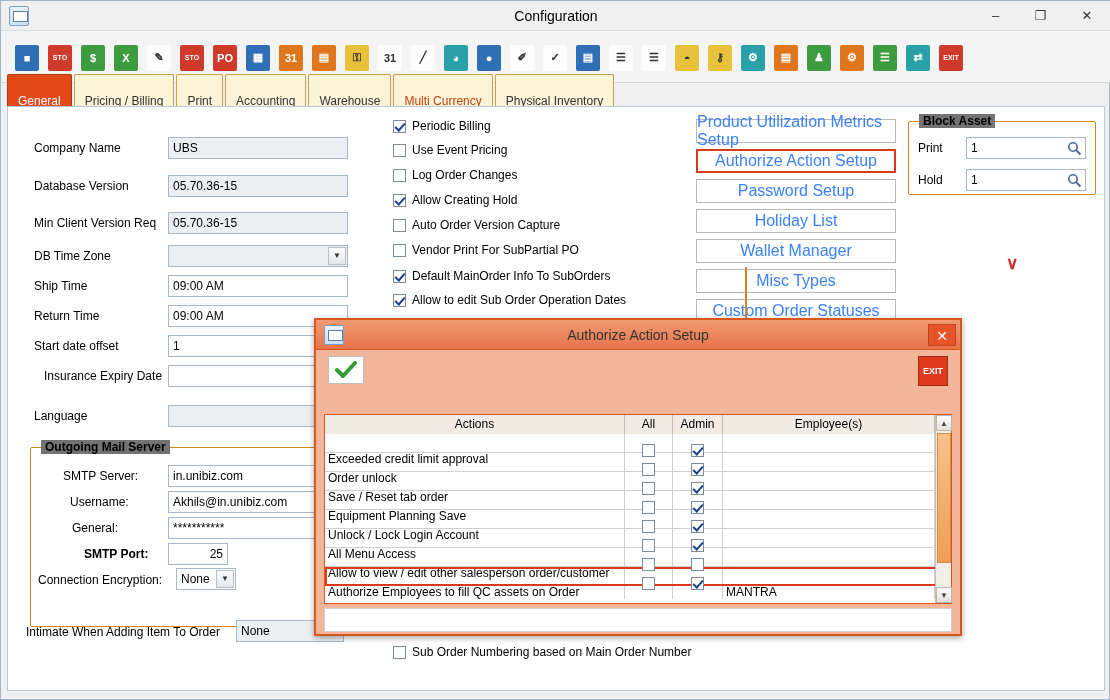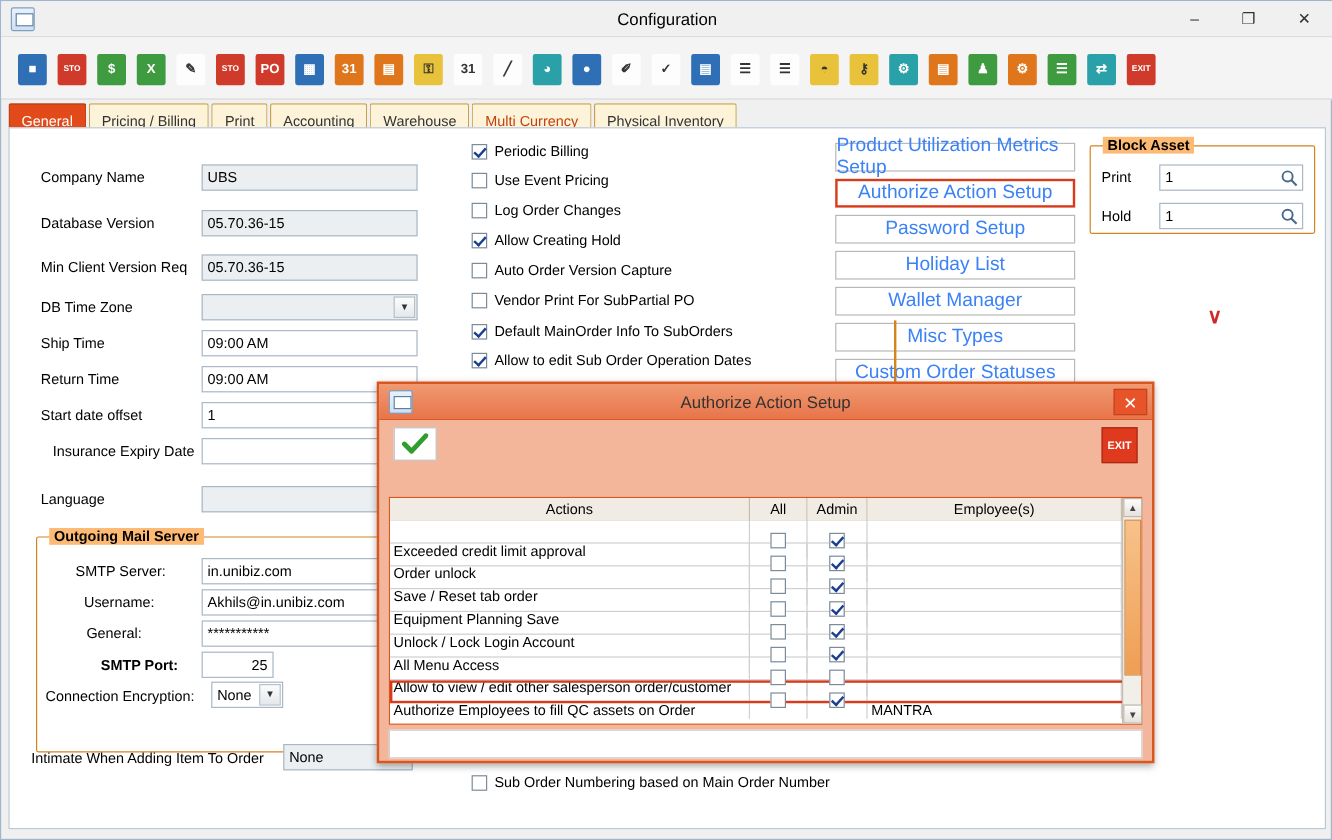--- a/index.html
+++ b/index.html
@@ -73,21 +73,21 @@
     font-size: 11px; color: #fff; font-weight: bold;
   }
   .ti.white .glyph, .ti.yellow .glyph { color: #333; }
 
   
   .tabstrip {
     position: absolute; left: 6px; top: 84px; width: 1098px; height: 22px;
     display: flex; align-items: flex-end; gap: 2px;
   }
   .tab {
-    height: 21px; line-height: 20px; padding: 4px 10px;
+    height: 21px; line-height: 20px; padding: 16px 10px;
     border: 1px solid #c9a14a; background: #fdf3d9;
     font-size: 12px; color: #333; border-bottom: none;
     border-radius: 2px 2px 0 0;
   }
   .tab.active {
     background: #e24a1a; color: #ffffff; border-color: #b23a12;
     font-weight: normal;
   }
   .tab.grey { color: #c2410c; }
 
@@ -139,21 +139,21 @@
     border: 1px solid #b9b9b9; font-size: 16px; color: #3b82f6;
     display: flex; align-items: center; justify-content: center;
   }
   .rbtn.sel { border: 2px solid #d93b1a; }
 
   
   .group {
     position: absolute; border: 1px solid #d4841f; border-radius: 2px;
   }
   .group > .gtitle {
-    position: absolute; top: -8px; left: 10px; background: #fdba74;
+    position: absolute; top: -8px; left: 10px; background: #737373;
     padding: 0 4px; font-size: 12px; color: #000; font-weight: bold;
   }
 
   
   .connector { position: absolute; background: #d4841f; }
 
   
   .modal {
     position: absolute; left: 313px; top: 317px; width: 648px; height: 318px;
     background: #f3b69a; border: 2px solid #d9561f;

